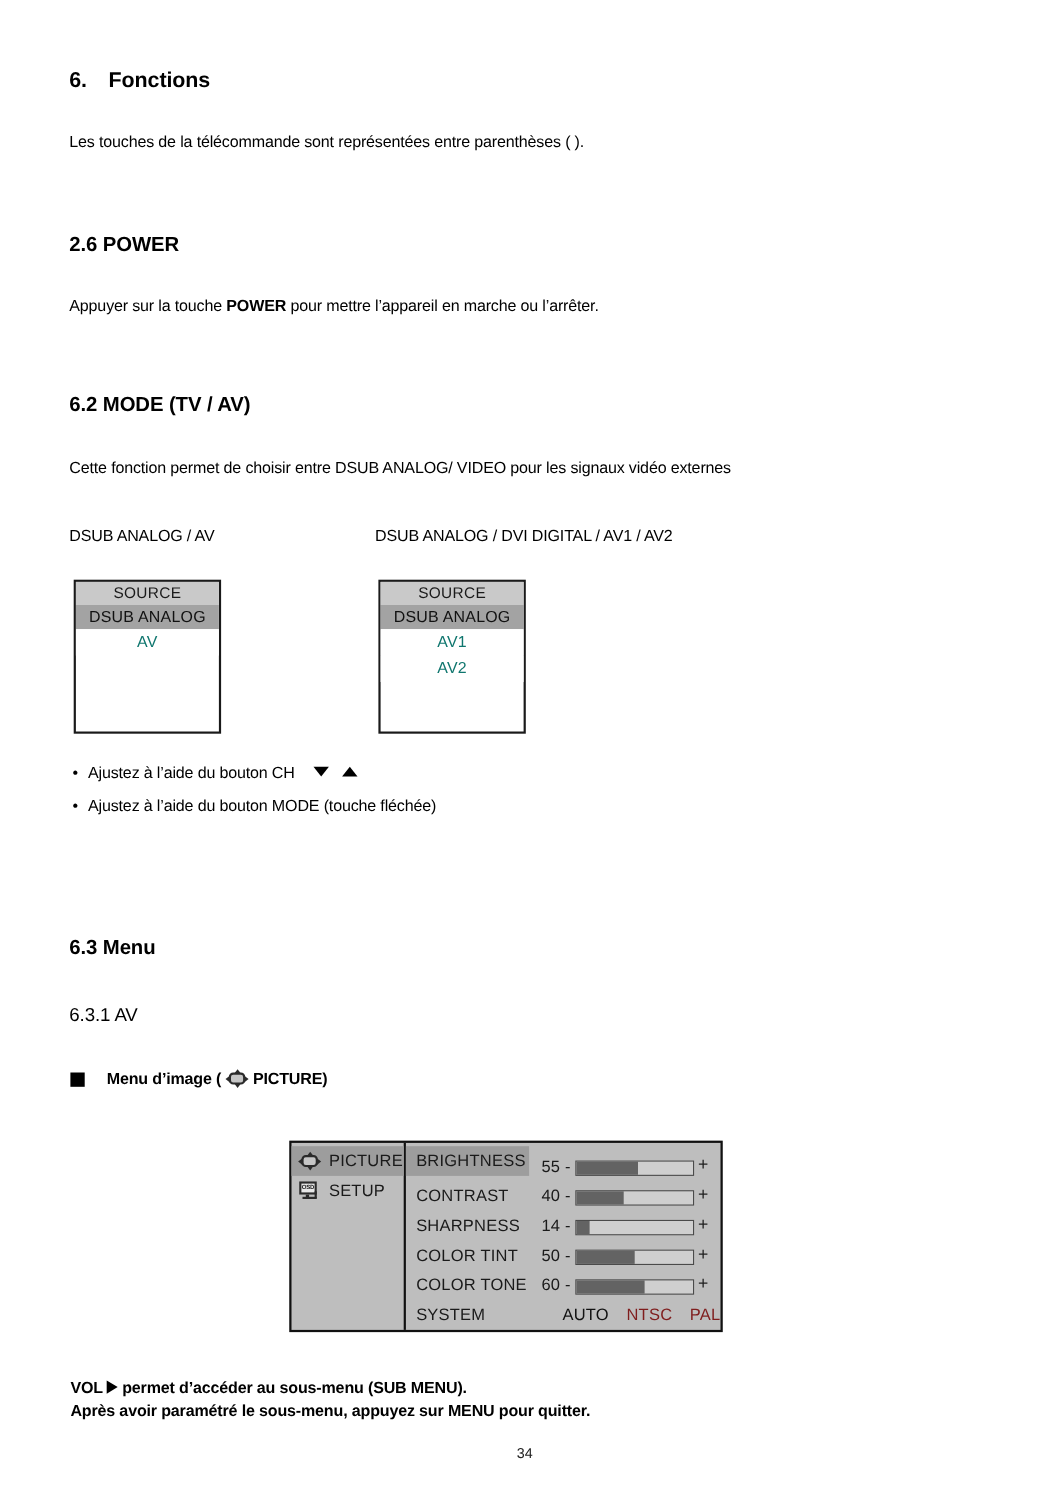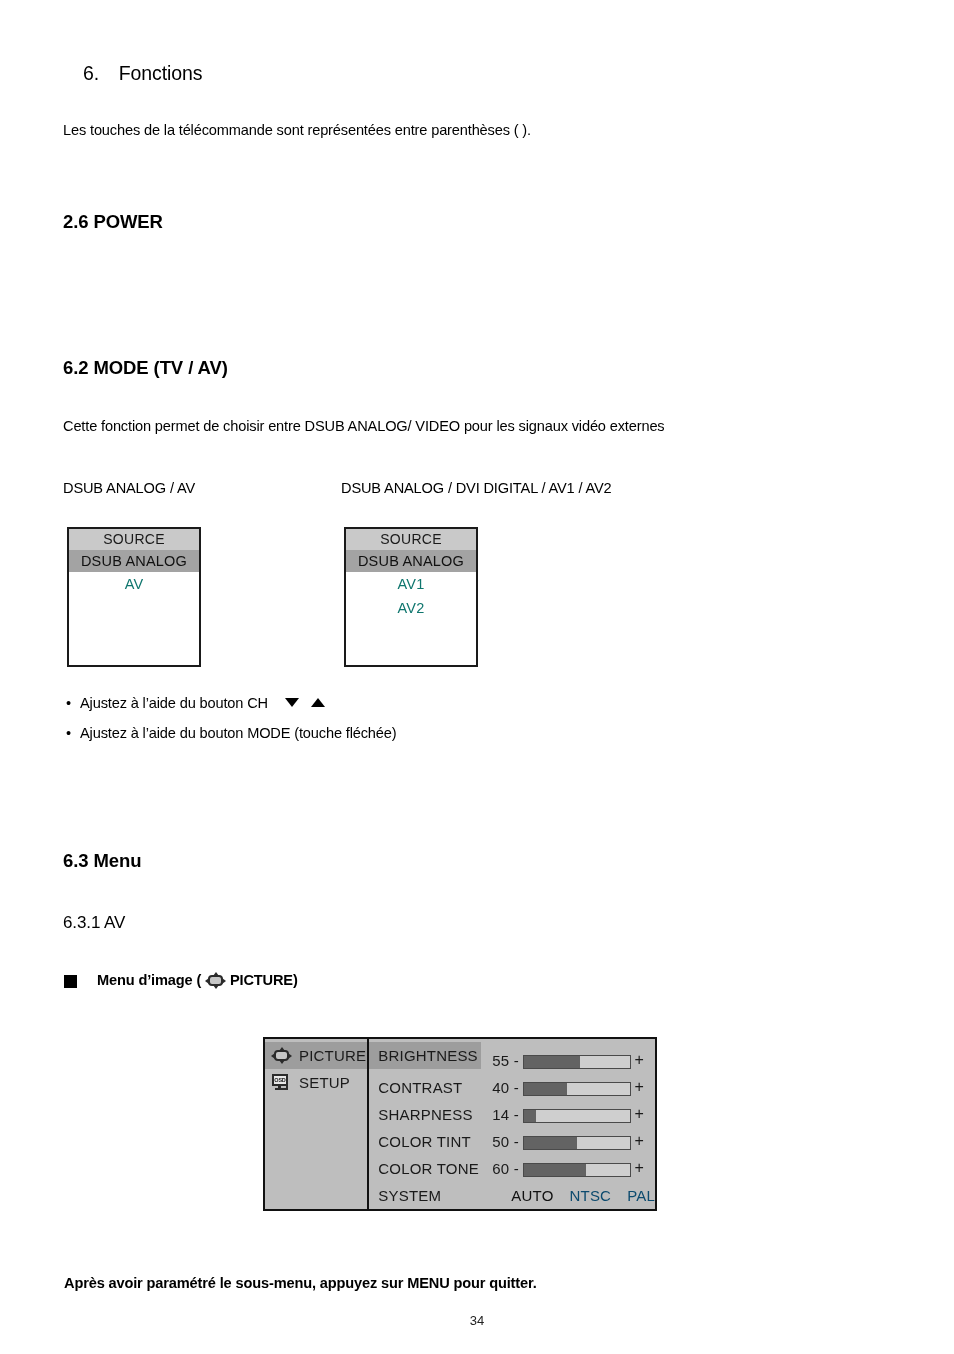--- a/index.html
+++ b/index.html
@@ -18,24 +18,23 @@
 
   .page {
     position: absolute;
     inset: 0;
   }
 
   
   .h1 {
     position: absolute;
     font-size: 19.5px;
-    font-weight: normal;
+    font-weight: bold;
     letter-spacing: -0.1px;
     white-space: nowrap;
-    margin-left: 20px;
   }
   .h2 {
     position: absolute;
     font-size: 18.5px;
     font-weight: bold;
     letter-spacing: -0.1px;
     white-space: nowrap;
   }
   .h3 {
     position: absolute;
@@ -284,21 +283,21 @@
     font-size: 16px;
   }
   .osd-row.system .opts {
     display: flex;
     align-items: center;
     margin-left: 30px;
     gap: 16px;
     font-size: 15px;
   }
   .osd-row.system .opt.on  { color: #111111; }
-  .osd-row.system .opt.off { color: #0c4a6e; }
+  .osd-row.system .opt.off { color: #7f1d1d; }
 
   .page-num {
     position: absolute;
     width: 100%;
     text-align: center;
     font-size: 13px;
     color: #222;
   }
 </style>
 </head>
@@ -309,20 +308,23 @@
   <div class="h1" style="left:63px; top:62px;">
     <span>6.</span>
     <span style="display:inline-block;width:9px;"></span>
     <span>Fonctions</span>
   </div>
 
   <div class="body-text" style="left:63px; top:122px;">Les touches de la télécommande sont représentées entre parenthèses ( ).</div>
 
   <div class="h2" style="left:63px; top:211px;">2.6  POWER</div>
 
+  <div class="body-text" style="left:63px; top:271px;">
+    <span>Appuyer sur la touche </span><b>POWER</b><span> pour mettre l’appareil en marche ou l’arrêter.</span>
+  </div>
 
   <div class="h2" style="left:63px; top:357px;">6.2  MODE (TV / AV)</div>
 
   <div class="body-text" style="left:63px; top:418px;">Cette fonction permet de choisir entre DSUB ANALOG/ VIDEO pour les signaux vidéo externes</div>
 
   <div class="body-text" style="left:63px; top:480px;">DSUB ANALOG / AV</div>
   <div class="body-text" style="left:341px; top:480px;">DSUB ANALOG / DVI DIGITAL / AV1 / AV2</div>
 
   <div class="source-box" style="left:67px; top:527px; width:134px; height:140px;">
     <div class="source-title">SOURCE</div>
@@ -442,17 +444,20 @@
         <span class="opts">
           <span class="opt on">AUTO</span>
           <span class="opt off">NTSC</span>
           <span class="opt off">PAL</span>
         </span>
       </div>
 
     </div>
   </div>
 
+  <div class="bold-line" style="left:64px; top:1254px;">
+    <span>VOL </span><span class="tri-right"></span><span> permet d’accéder au sous-menu (SUB MENU).</span>
+  </div>
   <div class="bold-line" style="left:64px; top:1275px;">Après avoir paramétré le sous-menu, appuyez sur MENU pour quitter.</div>
 
   <div class="page-num" style="top:1313px;">34</div>
 
 </div>
 
 </body></html>

